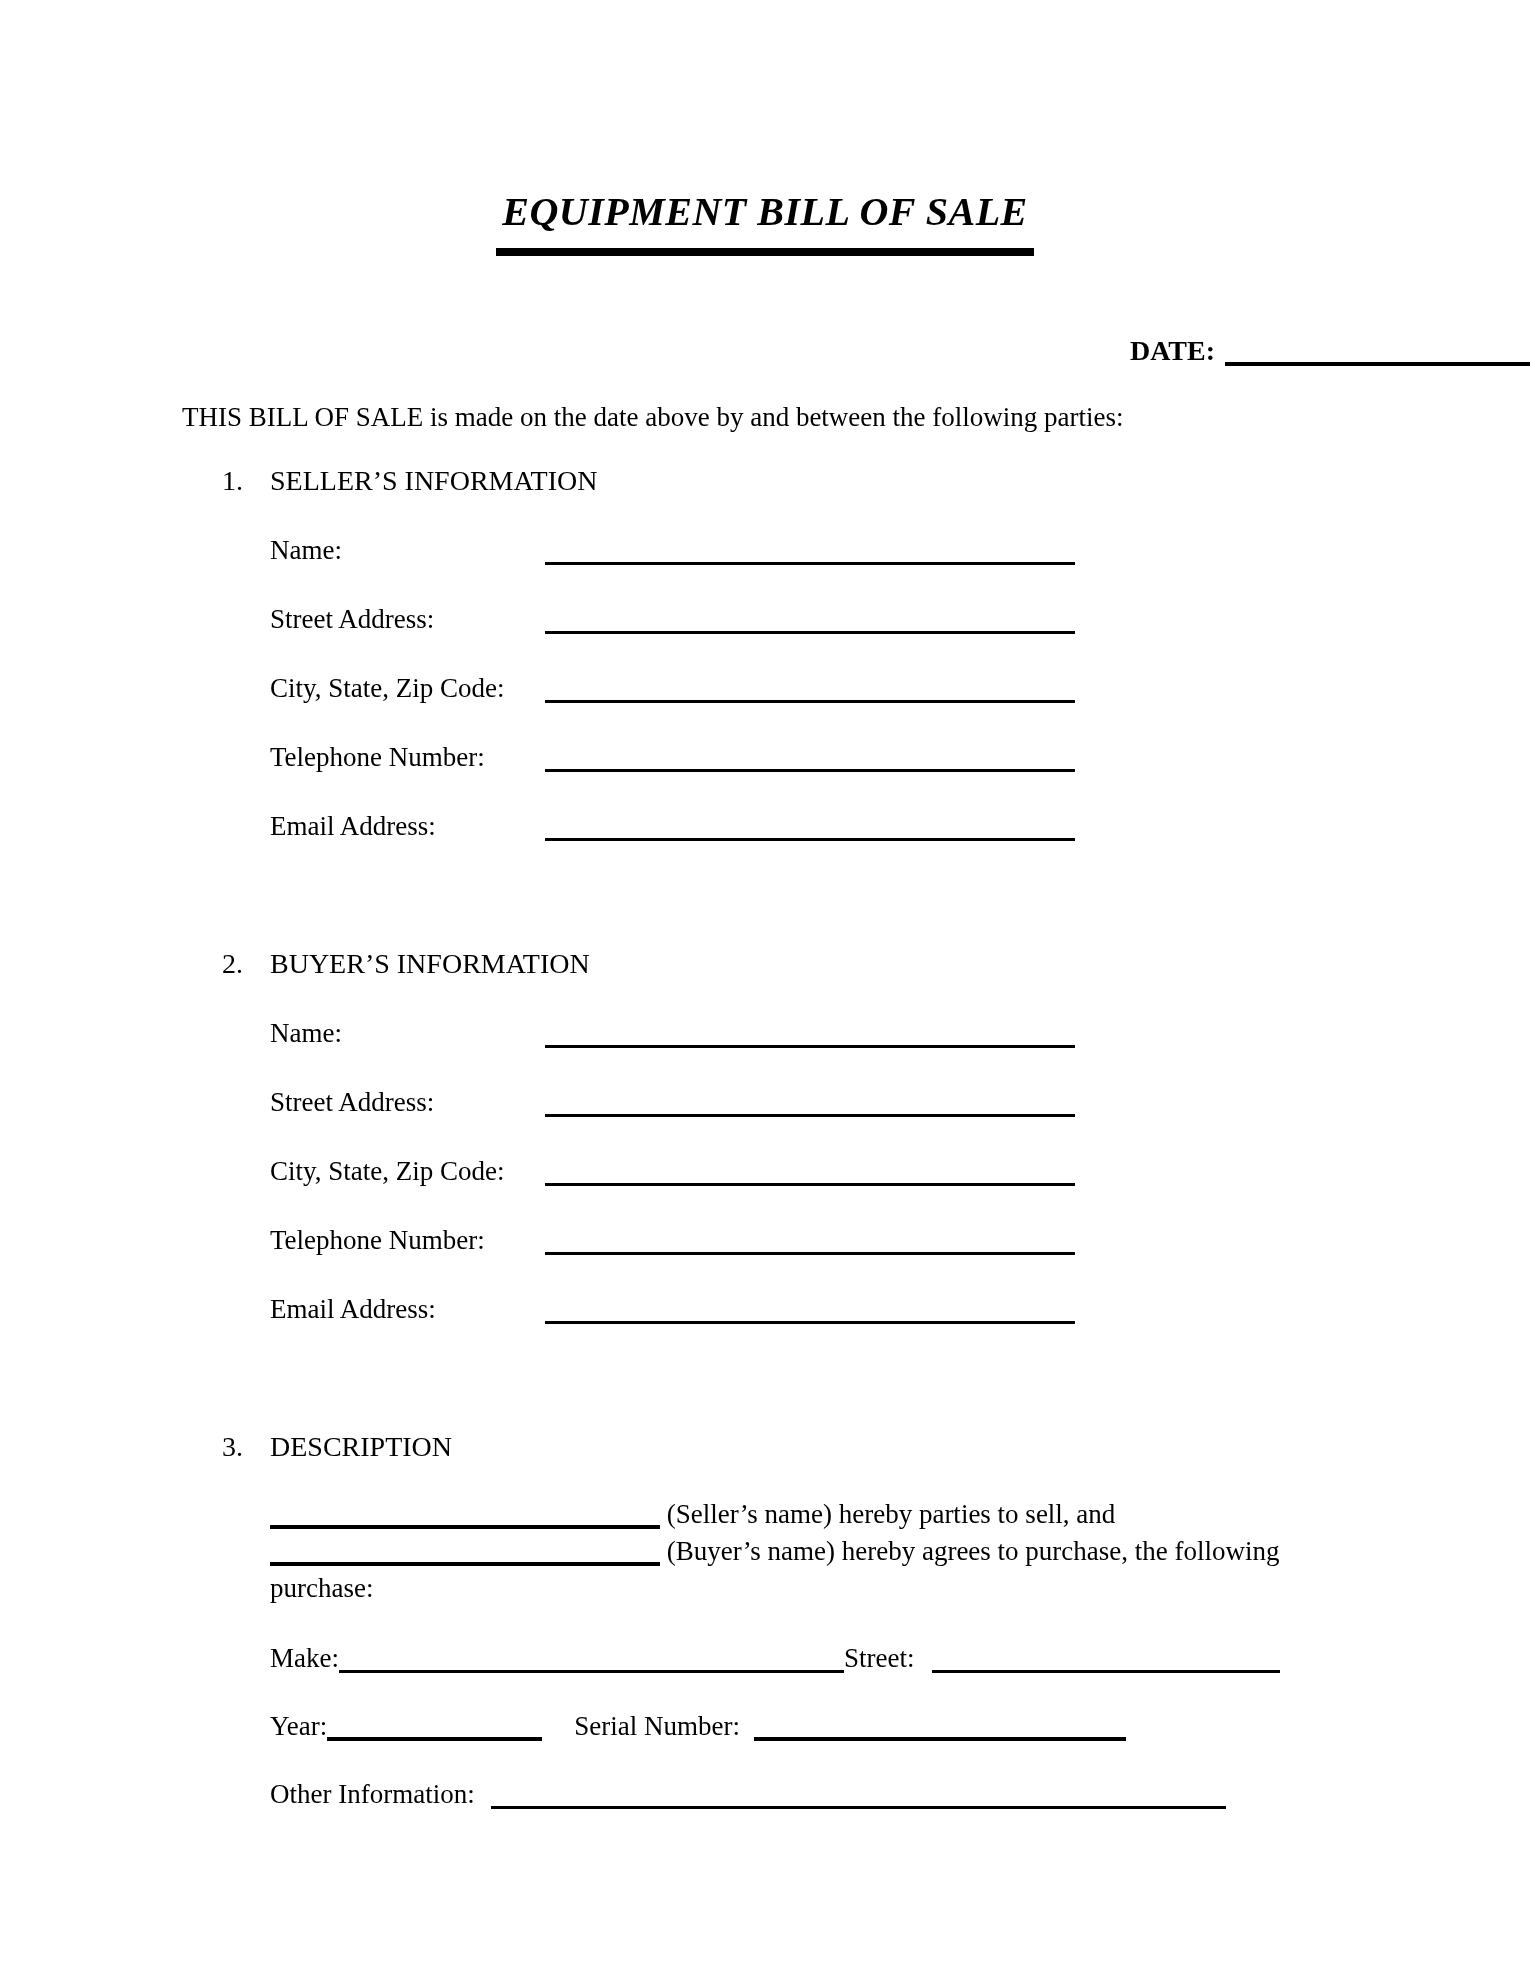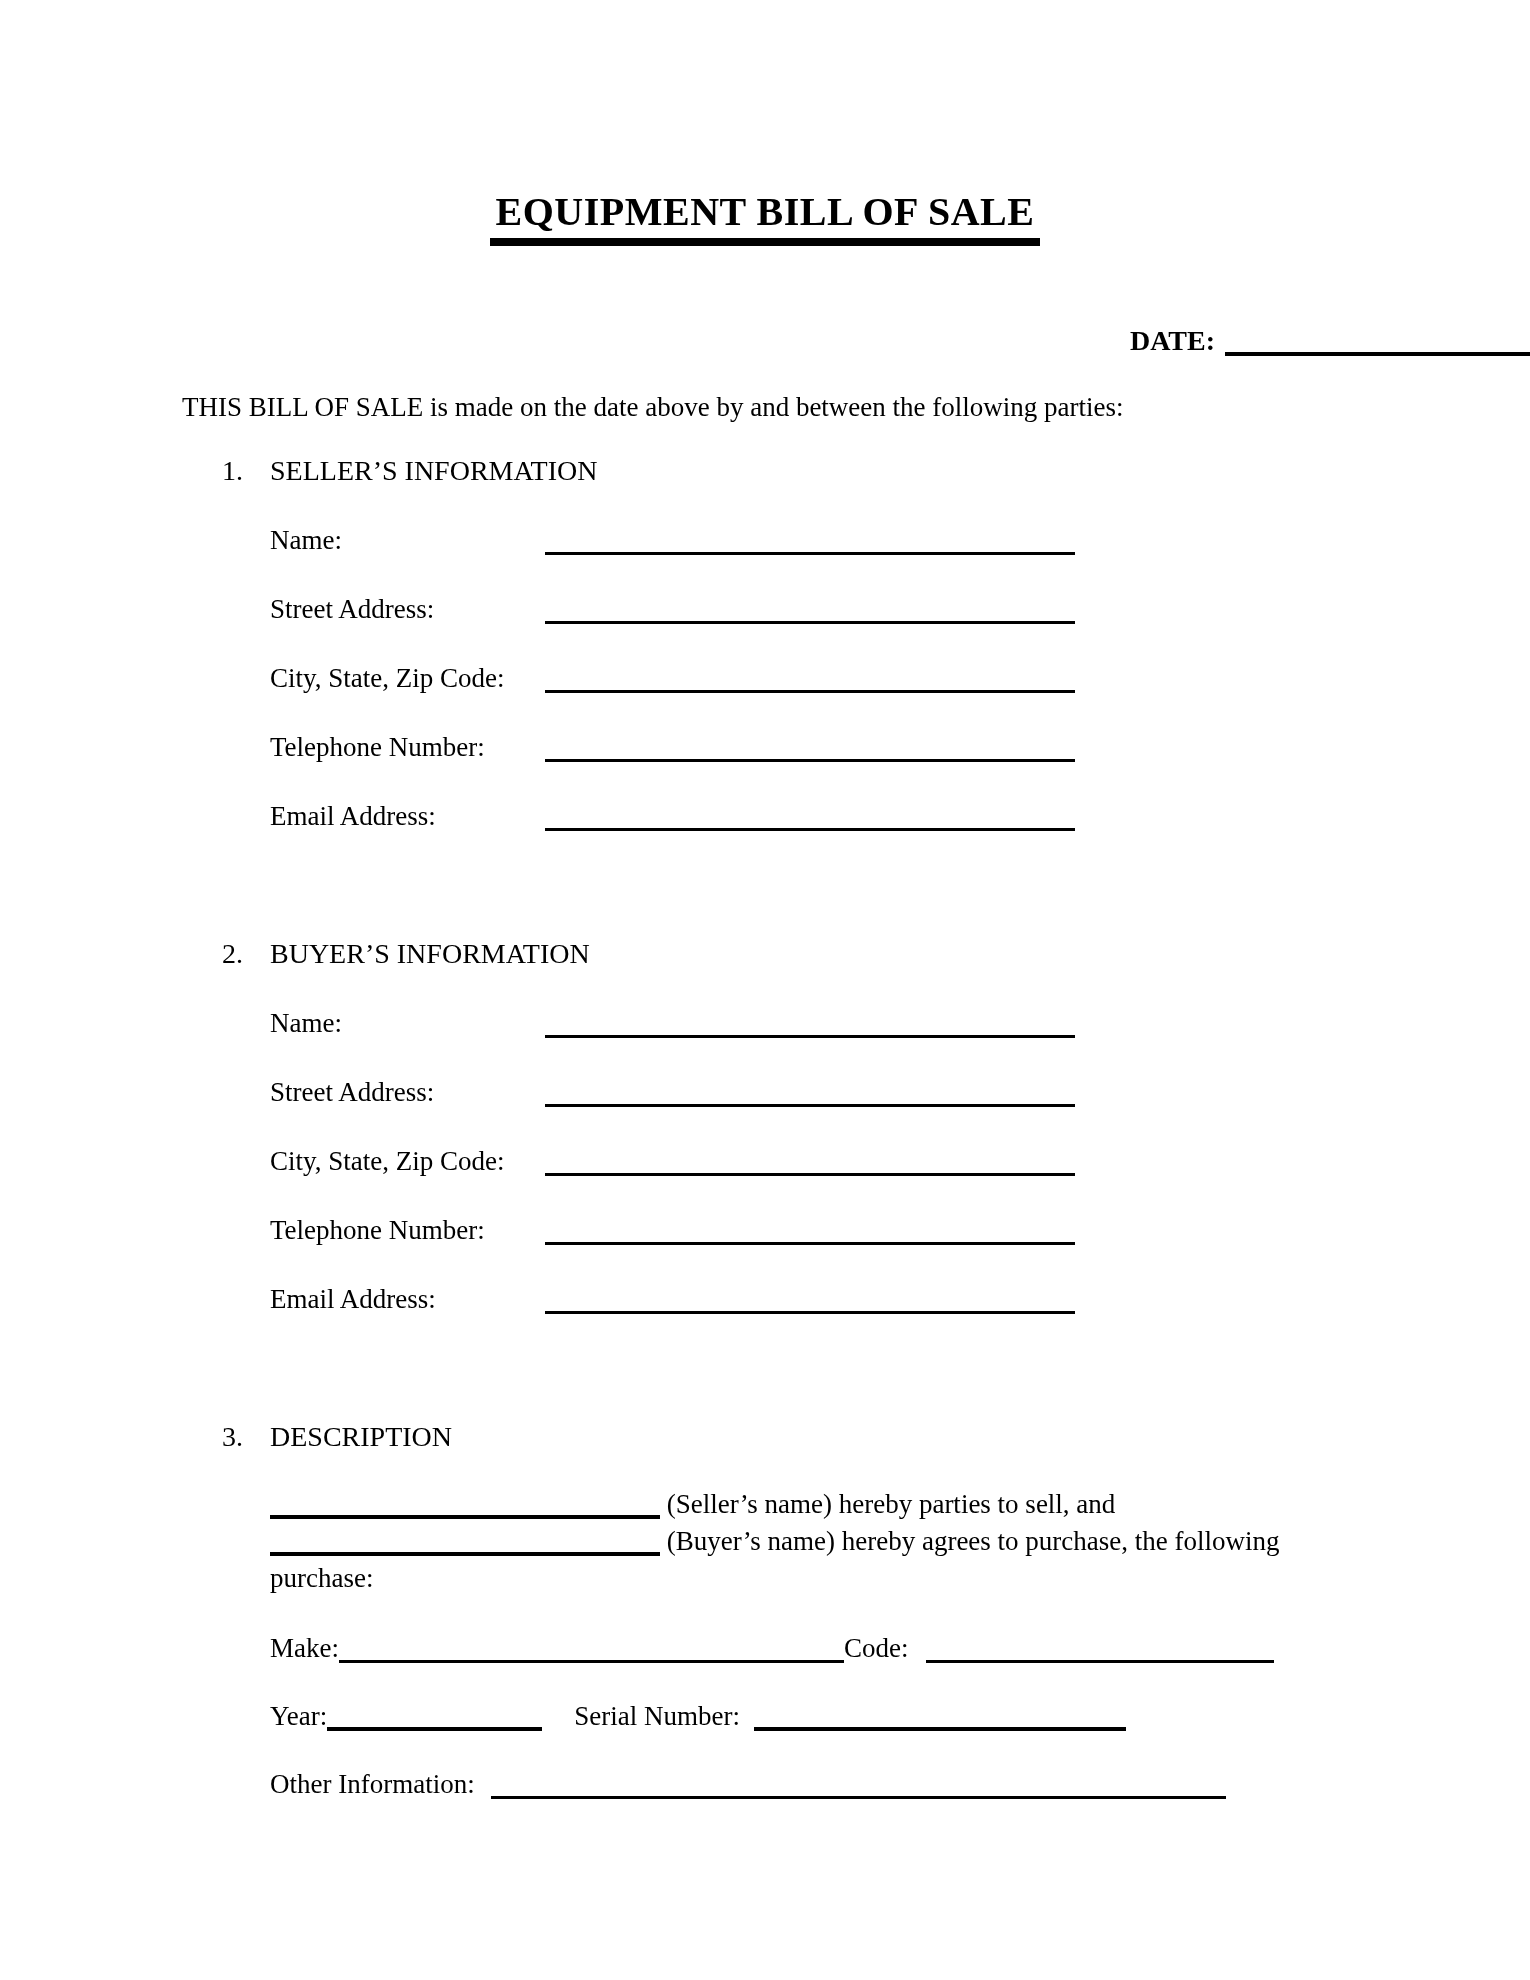--- a/index.html
+++ b/index.html
@@ -15,21 +15,22 @@
     overflow: hidden;
   }
   .title-wrap { margin: 0; padding-top: 188px; text-align: center; }
   .title-text {
     display: inline-block;
     font-size: 40px;
     line-height: 48px;
     font-weight: 700;
     letter-spacing: 0.5px;
     border-bottom: 8px solid #000;
-    padding: 0 6px 2px 6px;
+    padding: 0 6px 12px 6px;
+    font-style: italic;
   }
   .date-row { margin: 78px 0 0 182px; font-weight: 700; font-size: 28px; text-align: right; }
   .intro { margin: 32px 150px 0 182px; }
 
   .section-heading { margin: 30px 0 0 222px; font-weight: 400; font-size: 28px; }
   .mt-section { margin-top: 104px; }
   .sec-num { display: inline-block; width: 48px; }
 
   .field-row { margin: 35px 0 0 270px; white-space: nowrap; }
   .field-label { display: inline-block; width: 275px; }
@@ -117,21 +118,21 @@
       <span>(Seller’s name) hereby parties to sell, and</span>
     </div>
     <div class="desc-line">
       <span class="blank w-desc"></span>
       <span>(Buyer’s name) hereby agrees to purchase, the following</span>
     </div>
     <div>purchase:</div>
   </div>
 
   <div class="bottom-row">
-    <span>Make:</span><span class="blank w-make"></span><span>Code:</span><span class="blank w-model"></span>
+    <span>Make:</span><span class="blank w-make"></span><span>Street:</span><span class="blank w-model"></span>
   </div>
 
   <div class="bottom-row">
     <span>Year:</span><span class="blank w-year"></span><span class="serial-label">Serial Number:</span><span class="blank w-serial"></span>
   </div>
 
   <div class="bottom-row">
     <span>Other Information:</span><span class="blank w-other"></span>
   </div>
 

